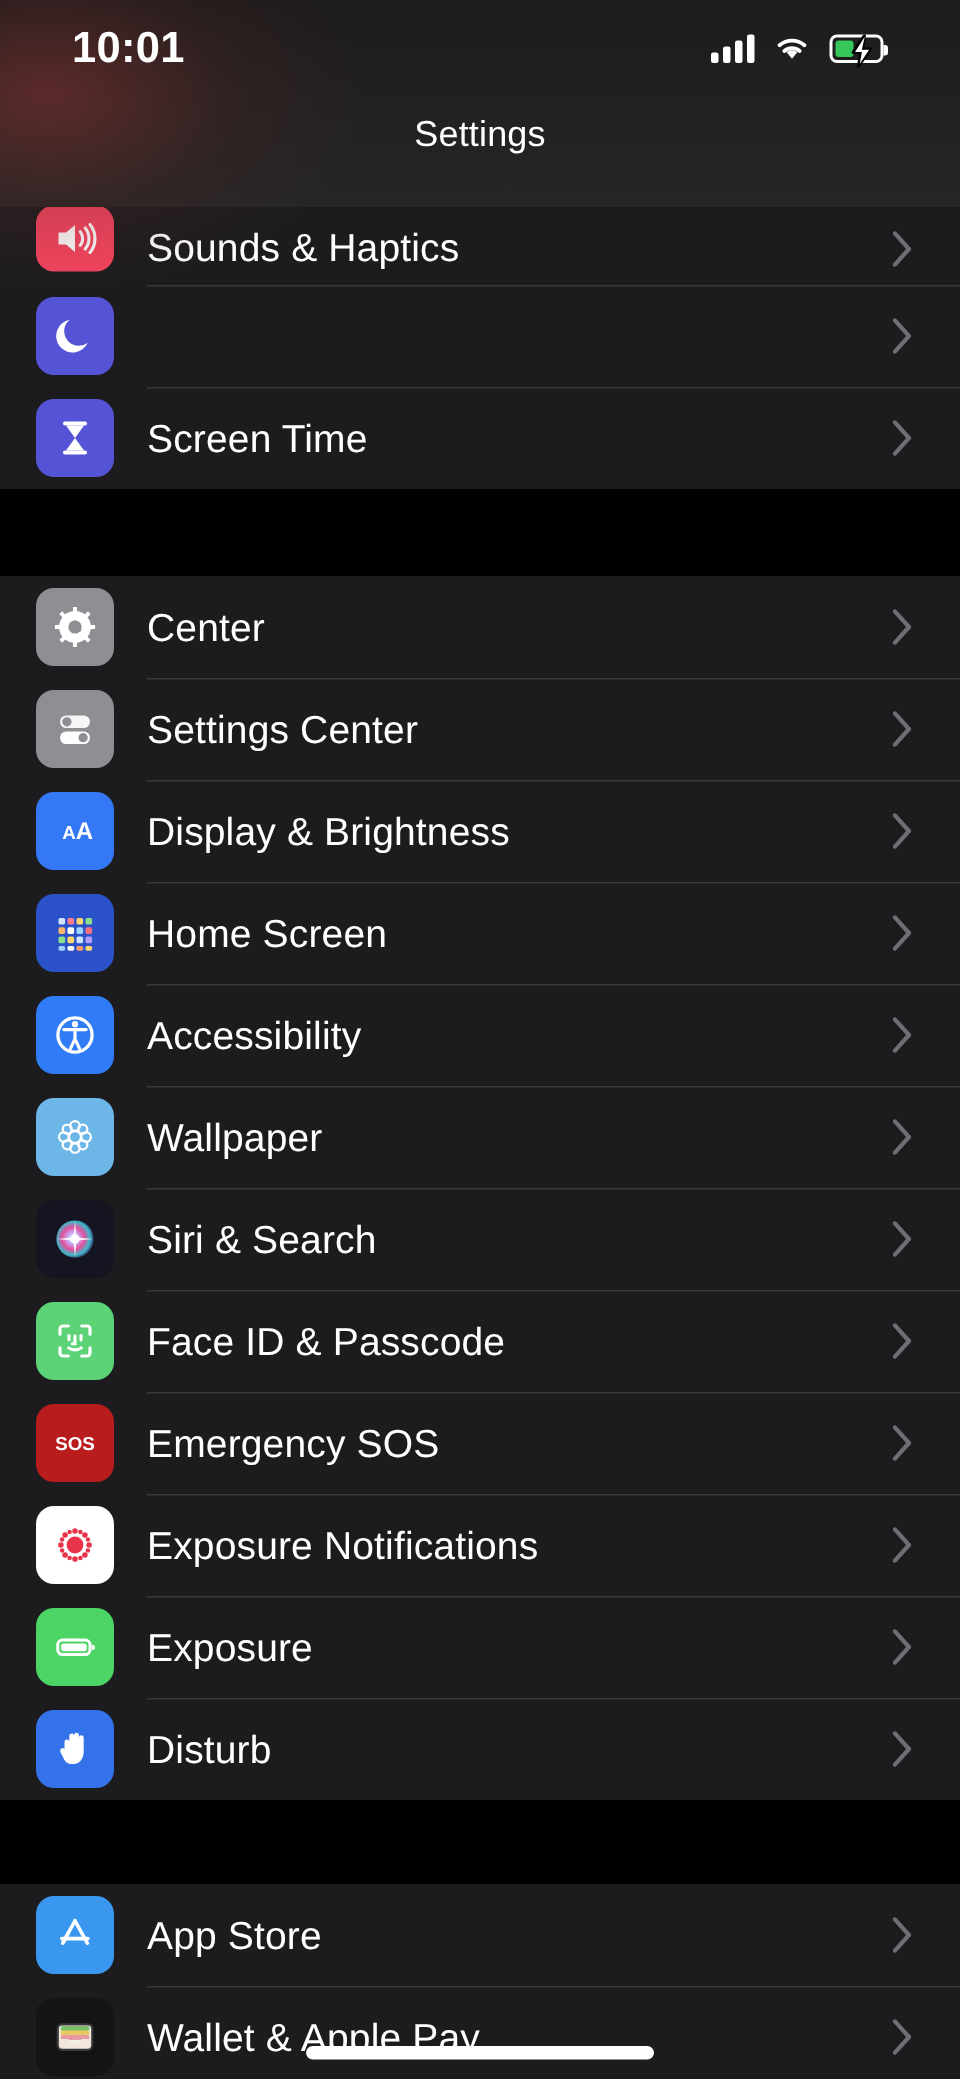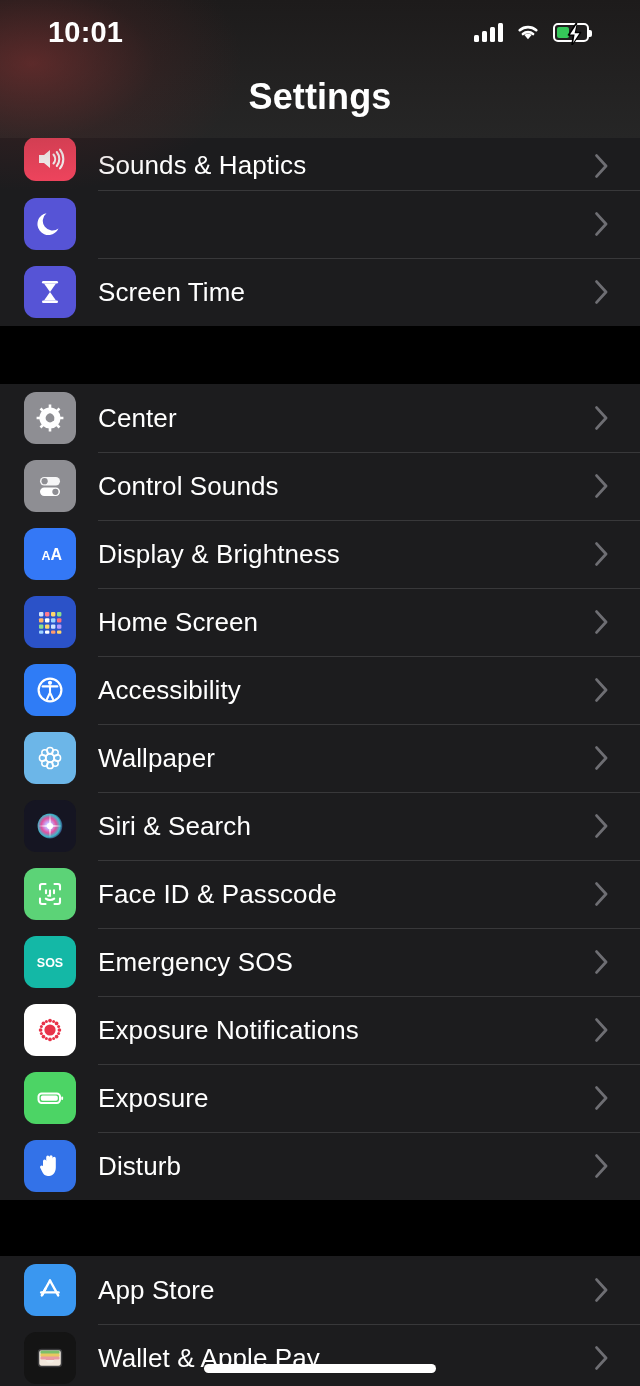--- a/index.html
+++ b/index.html
@@ -104,22 +104,22 @@
     height: 78px;
     width: 100%;
     display: flex;
     align-items: flex-start;
     justify-content: center;
     padding-top: 16px;
     z-index: 5;
   }
   .navbar-title {
     color: #ffffff;
-    font-size: 36px;
-    font-weight: bold;
+    font-size: 24px;
+    font-weight: normal;
     letter-spacing: 0.1px;
   }
 
   
   .glow {
     position: absolute;
     left: -80px;
     top: -40px;
     width: 320px;
     height: 230px;
@@ -328,21 +328,21 @@
 
       <div class="row">
         <div class="row-icon" style="background:#8e8e93;">
           <svg class="ico-svg" viewBox="0 0 34 34" width="34" height="34">
             <rect x="7" y="8" width="20" height="8.4" rx="4.2" fill="#fff" opacity="0.92"></rect>
             <circle cx="11.6" cy="12.2" r="3.1" fill="#8e8e93"></circle>
             <rect x="7" y="18.6" width="20" height="8.4" rx="4.2" fill="#fff"></rect>
             <circle cx="22.4" cy="22.8" r="3.1" fill="#8e8e93"></circle>
           </svg>
         </div>
-        <div class="row-label">Control Sounds</div>
+        <div class="row-label">Settings Center</div>
         <svg class="chevron" viewBox="0 0 13 24">
           <path d="M1.6 1.6 L11 12 L1.6 22.4" stroke="#6e6e73" stroke-width="2.8" fill="none" stroke-linecap="round" stroke-linejoin="round"></path>
         </svg>
       </div>
 
       <div class="row">
         <div class="row-icon" style="background:#3478f6;">
           <svg class="ico-svg" viewBox="0 0 34 34" width="34" height="34">
             <text x="8.5" y="22.5" font-family="Liberation Sans, sans-serif" font-size="12.5" font-weight="bold" fill="#fff">A</text>
             <text x="17.5" y="22.5" font-family="Liberation Sans, sans-serif" font-size="16" font-weight="bold" fill="#fff">A</text>
@@ -461,21 +461,21 @@
             </g>
           </svg>
         </div>
         <div class="row-label">Face ID &amp; Passcode</div>
         <svg class="chevron" viewBox="0 0 13 24">
           <path d="M1.6 1.6 L11 12 L1.6 22.4" stroke="#6e6e73" stroke-width="2.8" fill="none" stroke-linecap="round" stroke-linejoin="round"></path>
         </svg>
       </div>
 
       <div class="row">
-        <div class="row-icon" style="background:#14b8a6;">
+        <div class="row-icon" style="background:#b91c1c;">
           <svg class="ico-svg" viewBox="0 0 34 34" width="34" height="34">
             <text x="17" y="21.5" text-anchor="middle" font-family="Liberation Sans, sans-serif" font-size="12.5" font-weight="bold" fill="#fff">SOS</text>
           </svg>
         </div>
         <div class="row-label">Emergency SOS</div>
         <svg class="chevron" viewBox="0 0 13 24">
           <path d="M1.6 1.6 L11 12 L1.6 22.4" stroke="#6e6e73" stroke-width="2.8" fill="none" stroke-linecap="round" stroke-linejoin="round"></path>
         </svg>
       </div>
 

